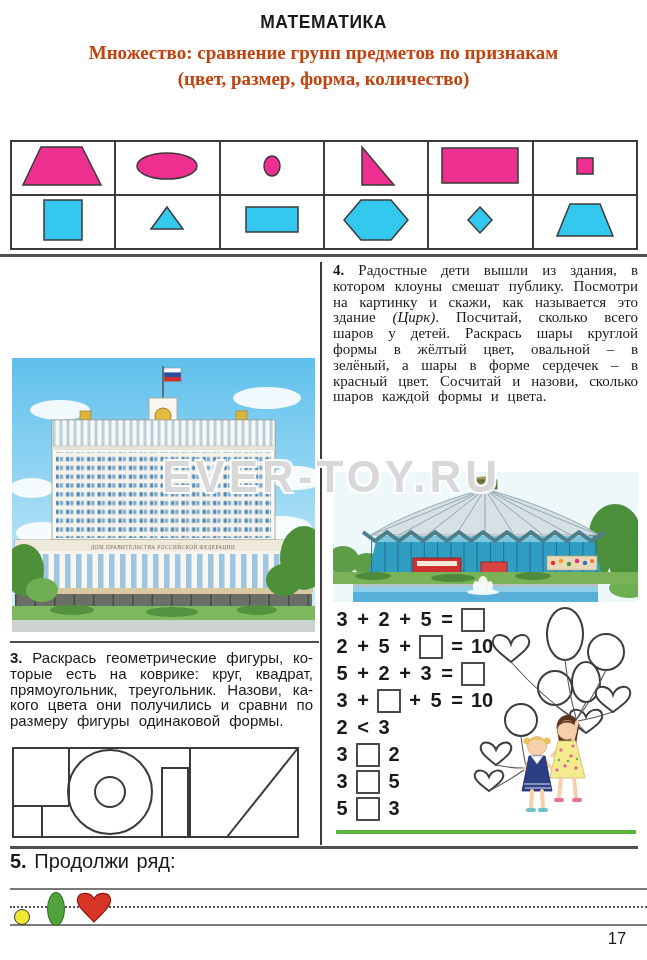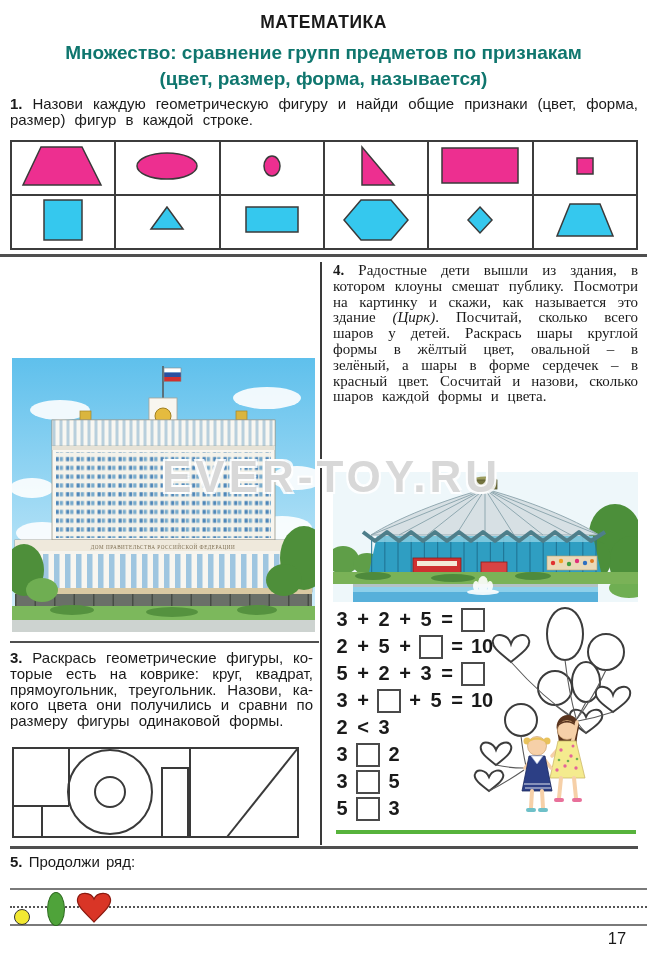--- a/index.html
+++ b/index.html
@@ -12,21 +12,21 @@
             font-weight:bold;font-size:19px;line-height:1.38;}
   .task{position:absolute;font-size:15px;line-height:15.8px;text-align:justify;
         word-spacing:5px;margin:0;hyphens:manual;}
   .tnum{font-weight:bold;}
   .it{font-style:italic;}
   .para2{text-indent:20px;margin-top:0;}
   .t1{left:10px;top:96px;width:628px;}
   .t2{left:10px;top:263px;width:303px;}
   .t3{left:10px;top:650px;width:303px;}
   .t4{left:333px;top:263px;width:305px;font-family:Liberation Serif, serif;}
-  .t5{left:10px;top:854px;width:400px;font-size:15px;word-spacing:2px;}
+  .t5{left:10px;top:854px;width:400px;font-size:20px;word-spacing:2px;}
   .shapes-table{position:absolute;left:10px;top:140px;width:628px;border-collapse:collapse;
                 table-layout:fixed;}
   .shapes-table td{border:2px solid #3c3c3c;height:52px;padding:0;text-align:center;vertical-align:middle;}
   .hrule{position:absolute;height:2.5px;background:#4f4f4f;}
   .hr-top{left:0;top:254px;width:647px;}
   .hr-left{left:10px;top:641px;width:309px;height:2px;}
   .hr-bottom{left:10px;top:846px;width:628px;}
   .vrule{position:absolute;left:320px;top:262px;width:1.8px;height:583px;background:#3a3a3a;}
   .green-rule{position:absolute;left:336px;top:830px;width:300px;height:3.5px;}
   .equations{position:absolute;left:335px;top:606px;width:175px;}
@@ -47,26 +47,25 @@
   .seq-ellipse{position:absolute;left:47px;top:892px;width:16px;height:32px;border-radius:50%;
                border:1.5px solid #2e6b20;}
   .pagenum{position:absolute;left:600px;top:929px;width:34px;text-align:center;font-size:16.5px;}
 </style>
 </head>
 <body>
 
 <div class="page">
 
   <div class="title">МАТЕМАТИКА</div>
-  <div class="subtitle" style="color: #0f766e;">
+  <div class="subtitle" style="color: #c2410c; font-family: Liberation Serif, serif;">
     <div>Множество:  сравнение  групп  предметов  по  признакам</div>
-    <div>(цвет,  размер,  форма,  называется)</div>
+    <div>(цвет,  размер,  форма,  количество)</div>
   </div>
 
-  <p class="task t1"><span class="tnum">1.</span> <span>Назови каждую геометрическую фигуру и найди общие признаки (цвет, форма, размер) фигур в каждой строке.</span></p>
 
   <table class="shapes-table">
     <tbody>
         <tr>
           <td><svg width="102" height="48" viewBox="0 0 102 48">
               <g fill="#ed2f90" stroke="#3a3a3a" stroke-width="1.5">
                 <polygon points="29,5 70,5 89,43 11,43"></polygon>
               </g>
             </svg></td>
           <td><svg width="102" height="48" viewBox="0 0 102 48">

